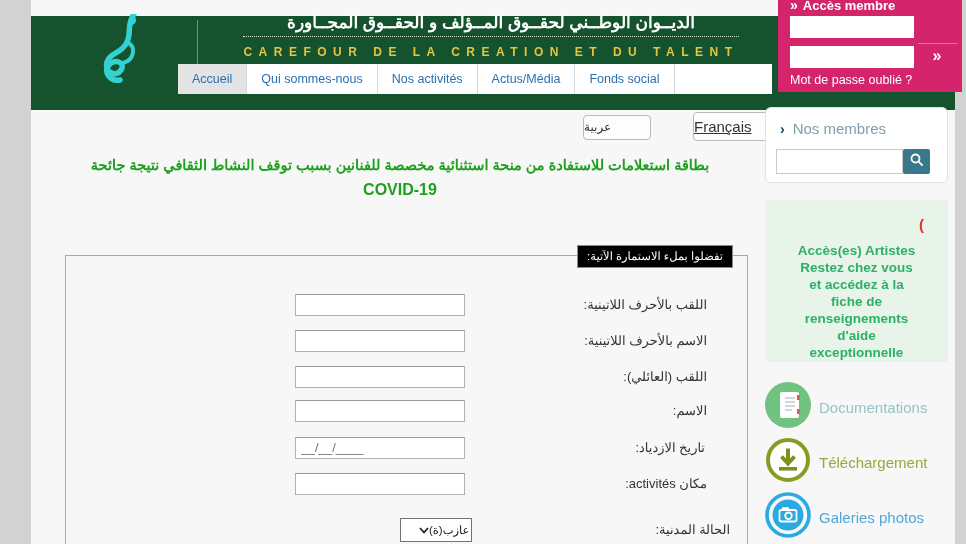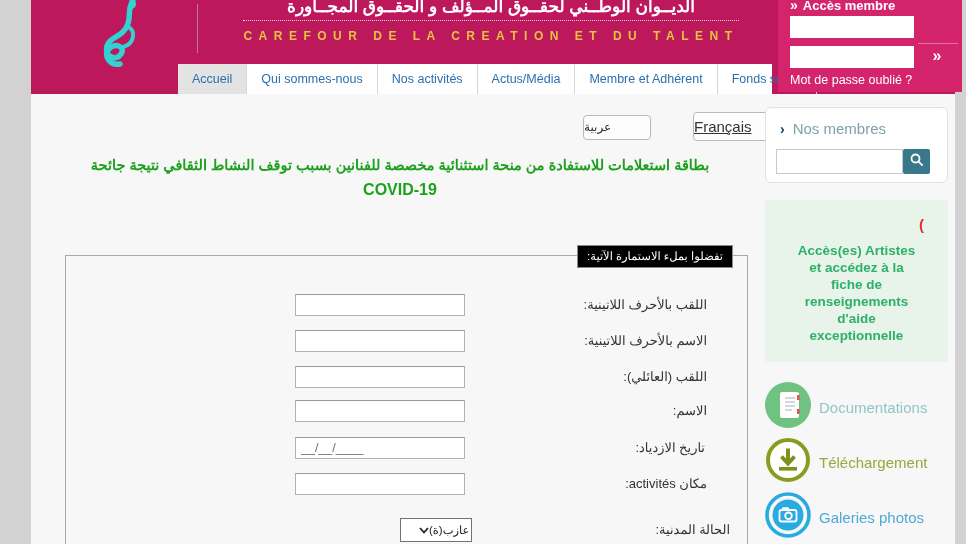--- a/index.html
+++ b/index.html
@@ -8,21 +8,21 @@
     position:relative; overflow:hidden;
     background:#d2d2d2;
     font-family:"Liberation Sans", sans-serif;
   }
   .abs { position:absolute; }
 
   
   #content-bg { left:31px; top:0; width:924px; height:544px; background:#f7f7f7; }
 
   
-  #header { left:31px; top:0; width:924px; height:94px; background:#be185d; }
+  #header { left:31px; top:16px; width:924px; height:94px; background:#14532d; }
   #logo { left:59px; top:-2px; width:70px; height:80px; }
   #header-vline { left:166px; top:4px; width:1px; height:49px; background:rgba(165,205,235,.55); }
   #site-title-ar {
     left:205px; top:-4px; width:510px; text-align:center;
     color:#ffffff; font-size:17px; font-weight:bold; direction:rtl; line-height:22px;
   }
   #title-dots { left:212px; top:20px; width:496px; border-bottom:1px dotted rgba(255,255,255,.8); }
   #site-subtitle {
     left:205px; top:29px; width:510px; text-align:center;
     color:#e7c33f; font-size:12px; font-weight:bold; letter-spacing:6.5px; white-space:nowrap;
@@ -121,21 +121,20 @@
   <div class="abs" id="site-title-ar">الديــوان الوطــني لحقــوق المــؤلف و الحقــوق المجــاورة</div>
   <div class="abs" id="title-dots"></div>
   <div class="abs" id="site-subtitle">CAREFOUR DE LA CREATION ET DU TALENT</div>
 </div>
 
 <div class="abs" id="nav">
   <div class="nav-tab active">Accueil</div>
   <div class="nav-tab">Qui sommes-nous</div>
   <div class="nav-tab">Nos activités</div>
   <div class="nav-tab">Actus/Média</div>
-  <div class="nav-tab">Membre et Adhérent</div>
   <div class="nav-tab">Fonds social</div>
 </div>
 
 <div class="abs" id="member-panel">
   <div class="abs" id="member-title"><span class="chev">»</span><span>Accès membre</span></div>
   <input class="member-input" id="member-user" type="text" value="" style="">
   <input class="member-input" id="member-pass" type="password" value="" style="">
   <div class="abs" id="member-sep"></div>
   <button class="abs" id="member-submit">»</button>
   <div class="abs" id="forgot-link">Mot de passe oublié ?</div>
@@ -186,20 +185,21 @@
         <line x1="8.6" y1="8.6" x2="12.6" y2="12.6" stroke="#fff" stroke-width="1.8"></line>
       </svg>
     </span>
   </button>
 </div>
 
 <div class="abs" id="notice-box">
   <div class="abs" id="notice-mark">(</div>
   <div class="abs" id="notice-text">
     <span>Accès(es) Artistes</span>
+    <span>Restez chez vous</span>
     <span>et accédez à la</span>
     <span>fiche de</span>
     <span>renseignements</span>
     <span>d'aide</span>
     <span>exceptionnelle</span>
   </div>
 </div>
 
 <div class="side-link" id="link-docs">
   <span>

